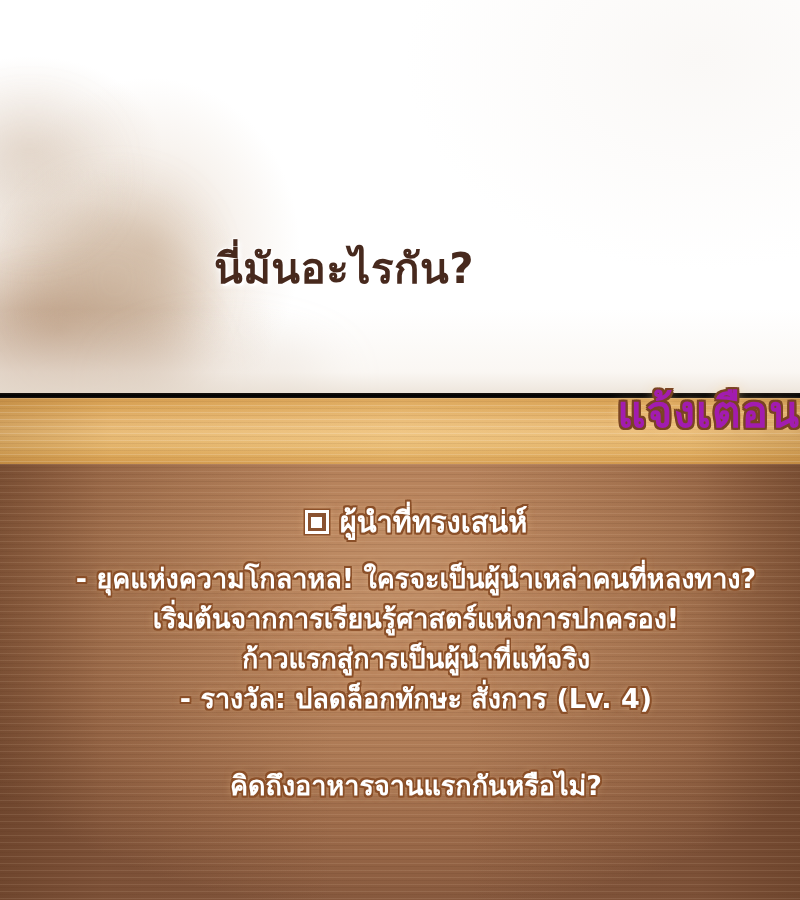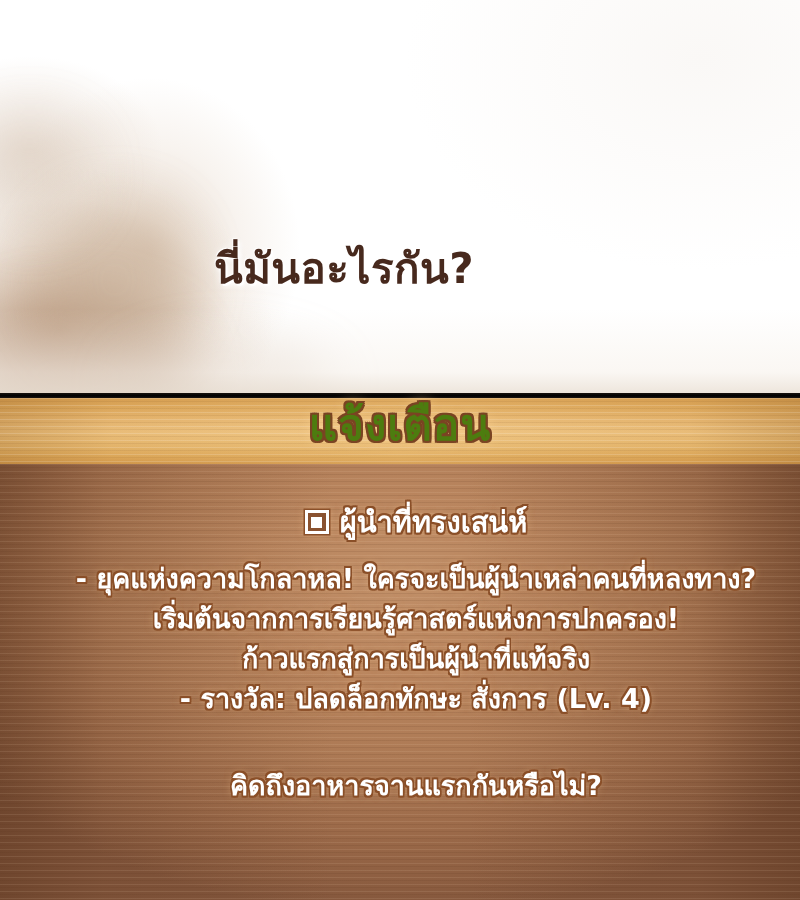--- a/index.html
+++ b/index.html
@@ -195,28 +195,28 @@
       rgba(255,220,180,0.0) 58%,
       rgba(86,50,28,0.14) 87%,
       rgba(86,50,28,0.42) 100%);
     pointer-events: none;
   }
 
   
   .panel-heading {
     position: absolute;
     left: 0;
-    top: 401px;
-    width: 800px;
-    text-align: center;
+    top: 388px;
+    width: 800px;
+    text-align: right;
     font-family: "DejaVu Sans", "Liberation Sans", sans-serif;
     font-size: 44px;
     font-weight: bold;
     line-height: 1.1;
-    color: #4d7c0f;
+    color: #a21caf;
     letter-spacing: 1px;
     white-space: nowrap;
     z-index: 7;
     text-shadow:
       -2px 0 0 #7a4423, 2px 0 0 #7a4423,
       0 -2px 0 #7a4423, 0 2px 0 #7a4423,
       -2px -2px 0 #7a4423, 2px -2px 0 #7a4423,
       -2px 2px 0 #7a4423, 2px 2px 0 #7a4423,
       0 0 14px rgba(255,214,150,0.85);
   }

